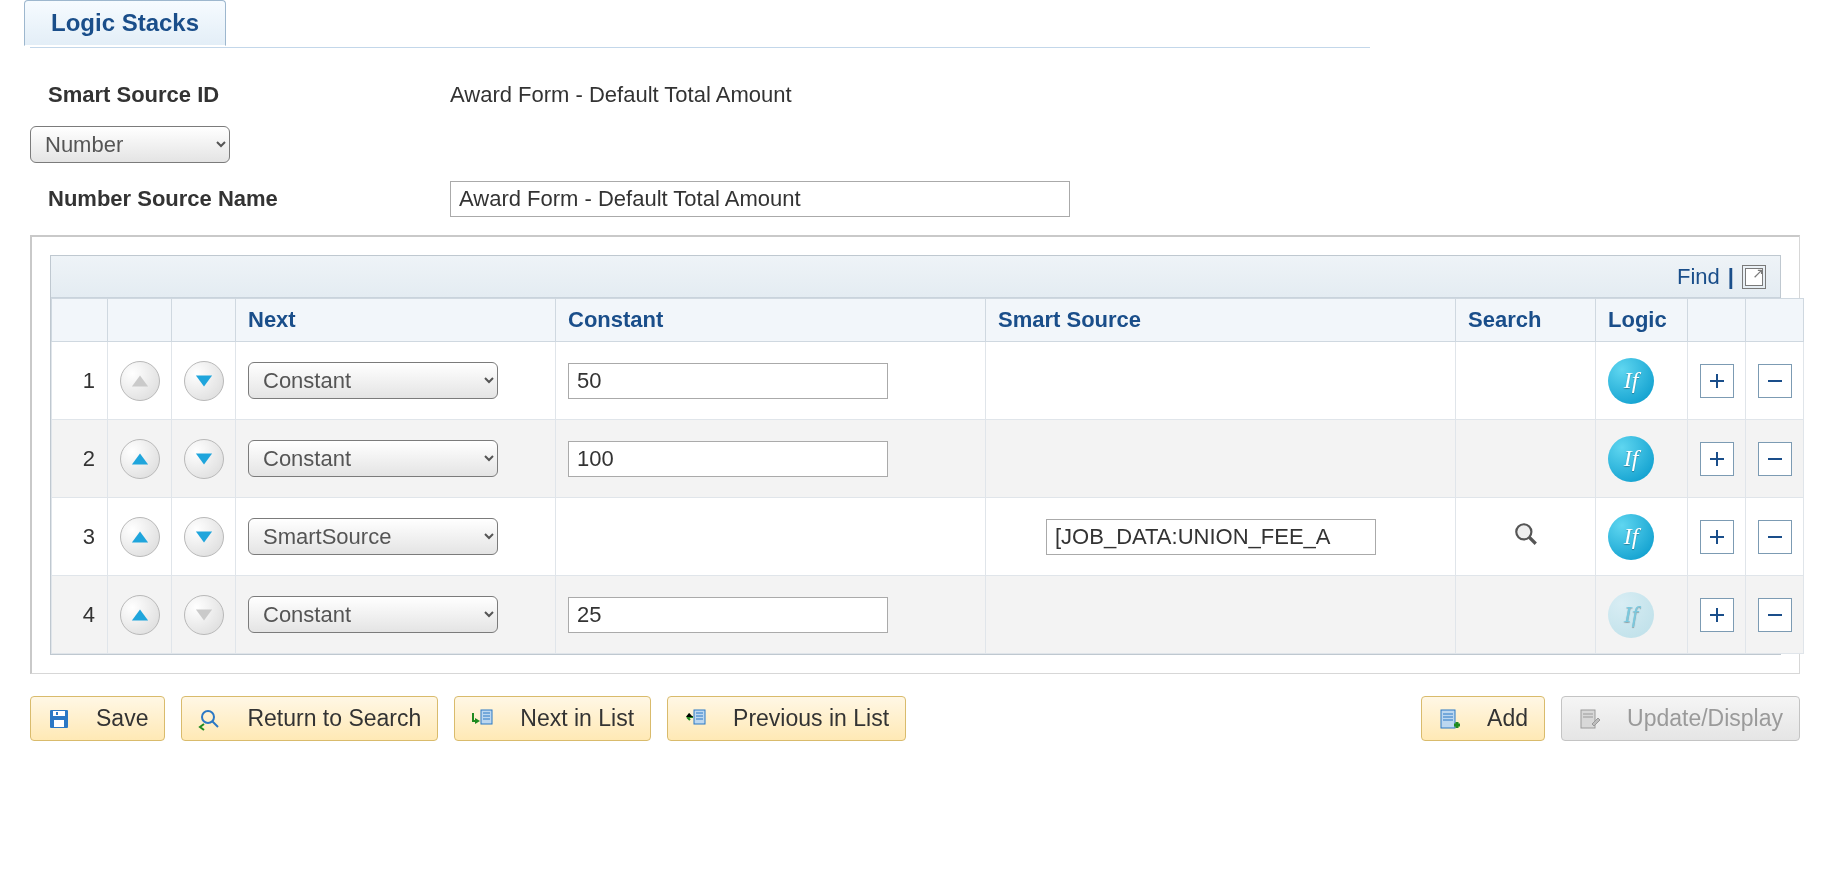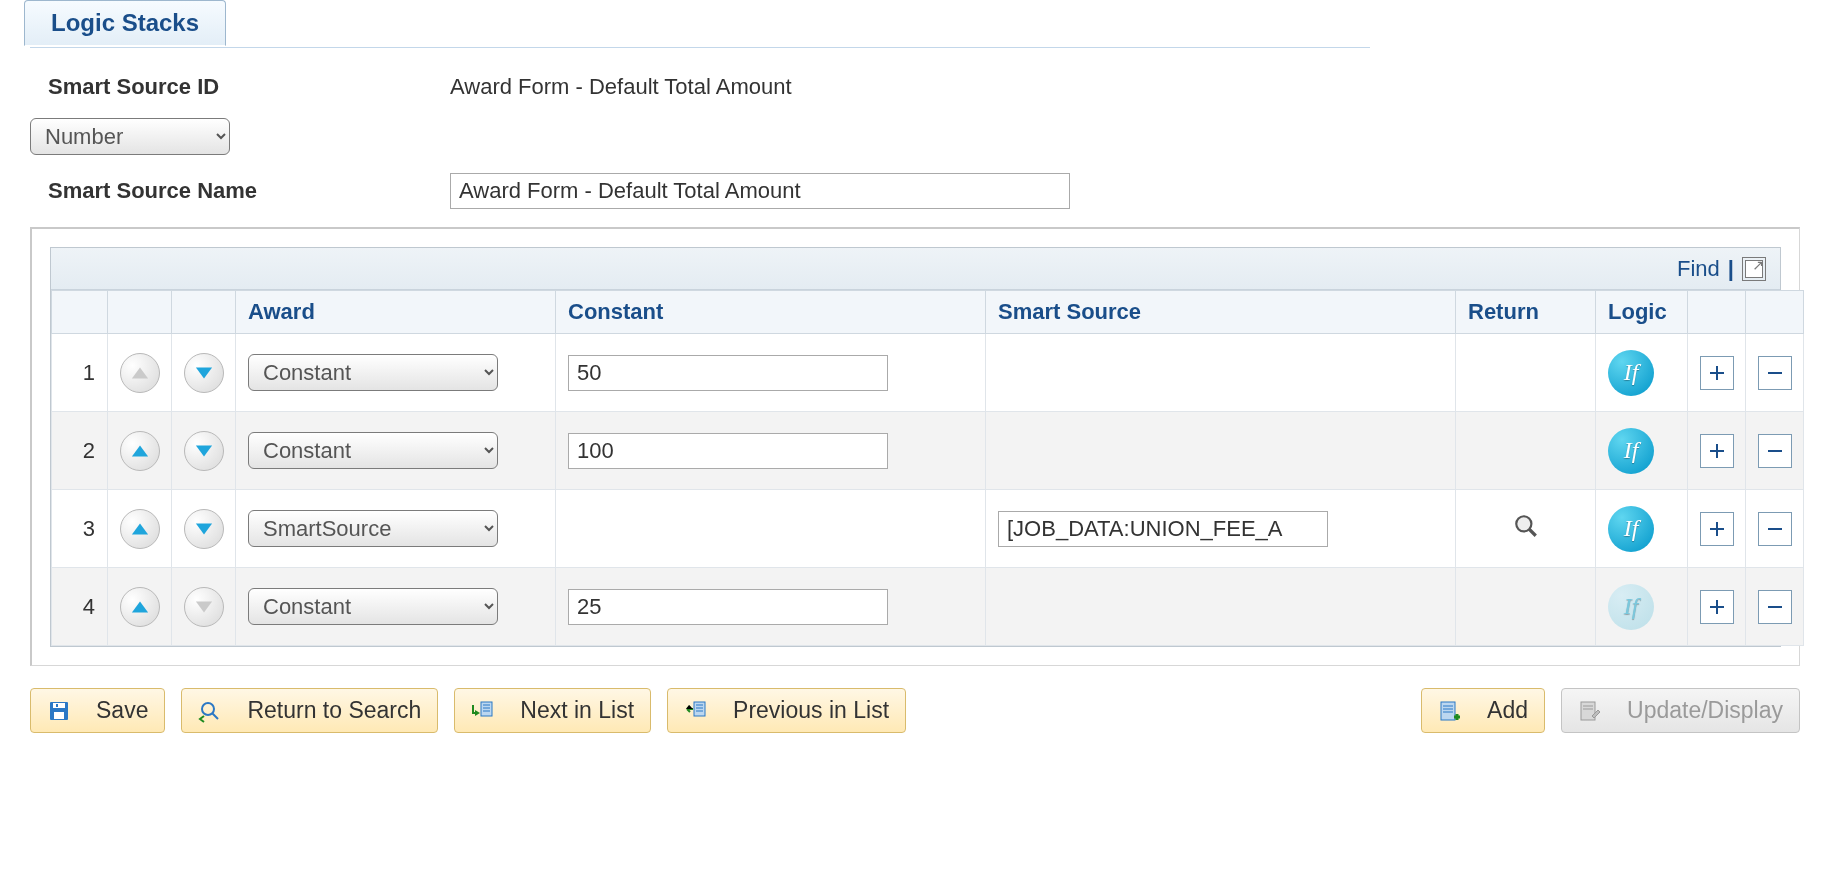--- a/index.html
+++ b/index.html
@@ -10,21 +10,21 @@
   .tab-strip { height:48px; border-bottom:1px solid #c3d7ea; width:1340px; position:relative; }
   .tab {
     position:absolute; left:-6px; top:0;
     background: linear-gradient(#f6fbff,#e3eef7);
     border:1px solid #9db7ce; border-bottom:1px solid #fff;
     color:#1a4e8a; font-weight:bold; font-size:24px;
     padding:8px 26px; border-top-left-radius:4px; border-top-right-radius:4px;
   }
 
   
-  .field-block { margin-top:26px; }
+  .field-block { margin-top:34px; }
   .field-row { display:flex; align-items:center; margin:18px 0; }
   .field-label { font-weight:bold; color:#333; width:420px; padding-left:18px; }
   .field-value { color:#333; }
 
   .select-ctl {
     font-size:22px; padding:4px 10px; color:#555;
     background:linear-gradient(#fff,#e4e4e4);
     border:1px solid #7b7b7b; border-radius:6px; min-width:200px;
   }
   .text-ctl {
@@ -80,21 +80,21 @@
     background:radial-gradient(circle at 30% 30%, #fff, #d8d8d8);
     display:flex; align-items:center; justify-content:center; cursor:pointer;
   }
   .arrow-btn svg { width:18px; height:14px; }
   .arrow-btn.disabled { cursor:default; }
   .arrow-btn .tri.active { fill:#1fa5dc; }
   .arrow-btn .tri.dis { fill:#cacaca; }
 
   .type-select { width:250px; }
   .const-input { width:320px; min-width:0; }
-  .ss-input { width:330px; min-width:0; }
+  .ss-input { width:330px; min-width:0;margin-left:48px; }
 
   .search-icon {
     width:26px; height:26px; display:inline-block; cursor:pointer; position:relative;
   }
   .search-icon svg { width:26px; height:26px; }
 
   .if-btn {
     width:46px; height:46px; border-radius:50%; background:radial-gradient(circle at 30% 25%, #5fd6f0, #0296c9);
     color:#fff; font-style:italic; font-family: "Georgia", serif; font-size:24px;
     display:flex; align-items:center; justify-content:center; border:none; cursor:pointer;
@@ -135,21 +135,21 @@
     <div class="field-row">
       <div class="field-label">Smart Source ID</div>
       <div class="field-value">Award Form - Default Total Amount</div>
     </div>
     <div class="field-row">
       <select class="select-ctl">
         <option>Number</option>
       </select>
     </div>
     <div class="field-row">
-      <div class="field-label">Smart Source Name</div>
+      <div class="field-label">Number Source Name</div>
       <input class="text-ctl" value="Award Form - Default Total Amount" style="">
     </div>
   </div>
 
   <div class="grid-outer">
     <div class="grid">
       <div class="grid-topbar">
         <a href="#" class="find-link">Find</a>
         <span class="sep">|</span>
         <span class="popout-icon"></span>
@@ -166,24 +166,24 @@
             <col class="c-srch">
             <col class="c-logic">
           <col class="c-add">
             <col class="c-del">
         </colgroup>
         <thead>
           <tr>
             <th></th>
             <th></th>
             <th></th>
-            <th>Award</th>
+            <th>Next</th>
             <th>Constant</th>
             <th>Smart Source</th>
-            <th>Return</th>
+            <th>Search</th>
             <th>Logic</th>
             <th></th>
             <th></th>
           </tr>
         </thead>
         <tbody id="grid-body">
             <tr>
               <td class="num">1</td>
               <td>
                 <div class="arrow-btn disabled">

